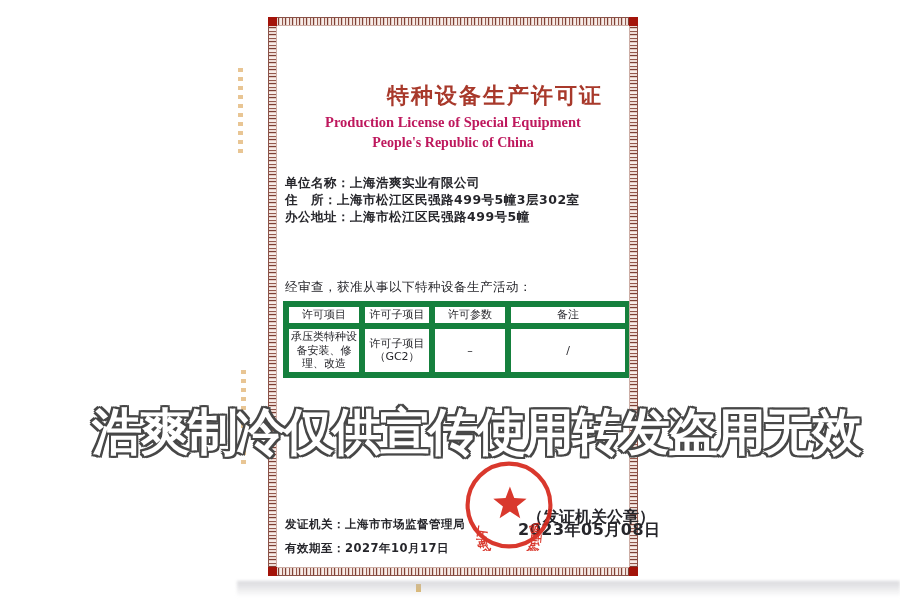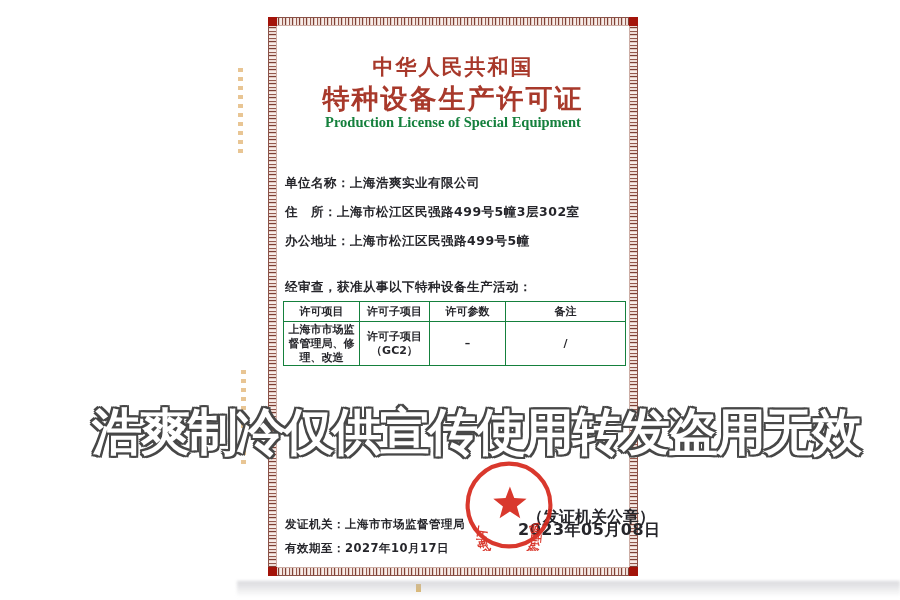--- a/index.html
+++ b/index.html
@@ -38,53 +38,53 @@
   .b-corner { position:absolute; width:9px; height:9px; background:#a31309; z-index:3; }
   .c-tl { left:0; top:0; } .c-tr { right:0; top:0; }
   .c-bl { left:0; bottom:0; } .c-br { right:0; bottom:0; }
 
   
   .title-cn {
     position:absolute; left:0; width:100%; text-align:center;
     font-weight:bold; color:#a8392b; letter-spacing:2px;
   }
   .title-cn1 { top:36px; font-size:21px; }
-  .title-cn2 { top:64px; font-size:27px; }
+  .title-cn2 { top:64px; font-size:22px;margin-left:42px; }
   .title-en {
     position:absolute; left:0; width:100%; text-align:center;
-    font-family:"Liberation Serif", serif; font-weight:bold; color:#15803d;
+    font-family:"Liberation Serif", serif; font-weight:bold; color:#be185d;
   }
   .title-en1 { top:97px;  font-size:14.5px; }
   .title-en2 { top:118px; font-size:14px; }
 
   .license-no {
     position:absolute; top:134px; right:18px;
     font-size:13px; font-weight:bold; color:#26262b; letter-spacing:0.5px;
   }
 
   .fields {
     position:absolute; left:17px; top:158px;
-    display:flex; flex-direction:column; gap:12px;
+    display:flex; flex-direction:column; 
     font-size:12.5px; font-weight:bold; color:#26262b;
   }
   .field-row { white-space:nowrap; letter-spacing:0.5px; }
 
   .approval-note {
     position:absolute; left:17px; top:262px;
-    font-size:12.5px; font-weight:bold; color:#26262b; letter-spacing:0.5px;
+    font-size:12.5px; font-weight:normal; color:#26262b; letter-spacing:0.5px;
   }
 
   table.lic-table {
     position:absolute; left:15px; top:284px; width:342px;
     border-collapse:collapse; table-layout:fixed;
     font-size:11px; color:#26262b;
   }
   .lic-table th, .lic-table td {
-    border:1px solid #15803d; text-align:center; vertical-align:middle;
-    font-weight:700; padding:1px 2px; line-height:1.25;
+    border:6px solid #15803d; text-align:center; vertical-align:middle;
+    font-weight:400; padding:1px 2px; line-height:1.25;
   }
   .lic-table th { height:20px; }
   .lic-table td { height:40px; }
   .col1 { width:76px; } .col2 { width:70px; } .col3 { width:76px; } .col4 { width:120px; }
   .cell-pre { white-space:pre-line; }
 
   .footer-row {
     position:absolute; left:17px;
     font-size:11.5px; font-weight:bold; color:#26262b; letter-spacing:0.5px;
     z-index:2;
@@ -151,23 +151,23 @@
 
   <div class="b-strip b-top"></div>
   <div class="b-strip b-bottom"></div>
   <div class="b-strip b-left"></div>
   <div class="b-strip b-right"></div>
   <div class="b-corner c-tl"></div>
   <div class="b-corner c-tr"></div>
   <div class="b-corner c-bl"></div>
   <div class="b-corner c-br"></div>
 
-  <div class="title-cn title-cn1">中华人民共和国</div>
   <div class="title-cn title-cn2">特种设备生产许可证</div>
   <div class="title-en title-en1">Production License of Special Equipment</div>
+  <div class="title-en title-en2">People's Republic of China</div>
 
 
   <div class="fields">
     <div class="field-row">
       <span>单位名称：</span><span>上海浩爽实业有限公司</span>
     </div>
     <div class="field-row">
       <span>住　所：</span><span>上海市松江区民强路499号5幢3层302室</span>
     </div>
     <div class="field-row">
@@ -187,21 +187,21 @@
     <thead>
       <tr>
         <th>许可项目</th>
         <th>许可子项目</th>
         <th>许可参数</th>
         <th>备注</th>
       </tr>
     </thead>
     <tbody>
       <tr>
-        <td>上海市市场监督管理局、修理、改造</td>
+        <td>承压类特种设备安装、修理、改造</td>
         <td class="cell-pre">许可子项目
 （GC2）</td>
         <td>–</td>
         <td>/</td>
       </tr>
     </tbody>
   </table>
 
   <div class="footer-row footer1">
     <span>发证机关：</span><span>上海市市场监督管理局</span>

